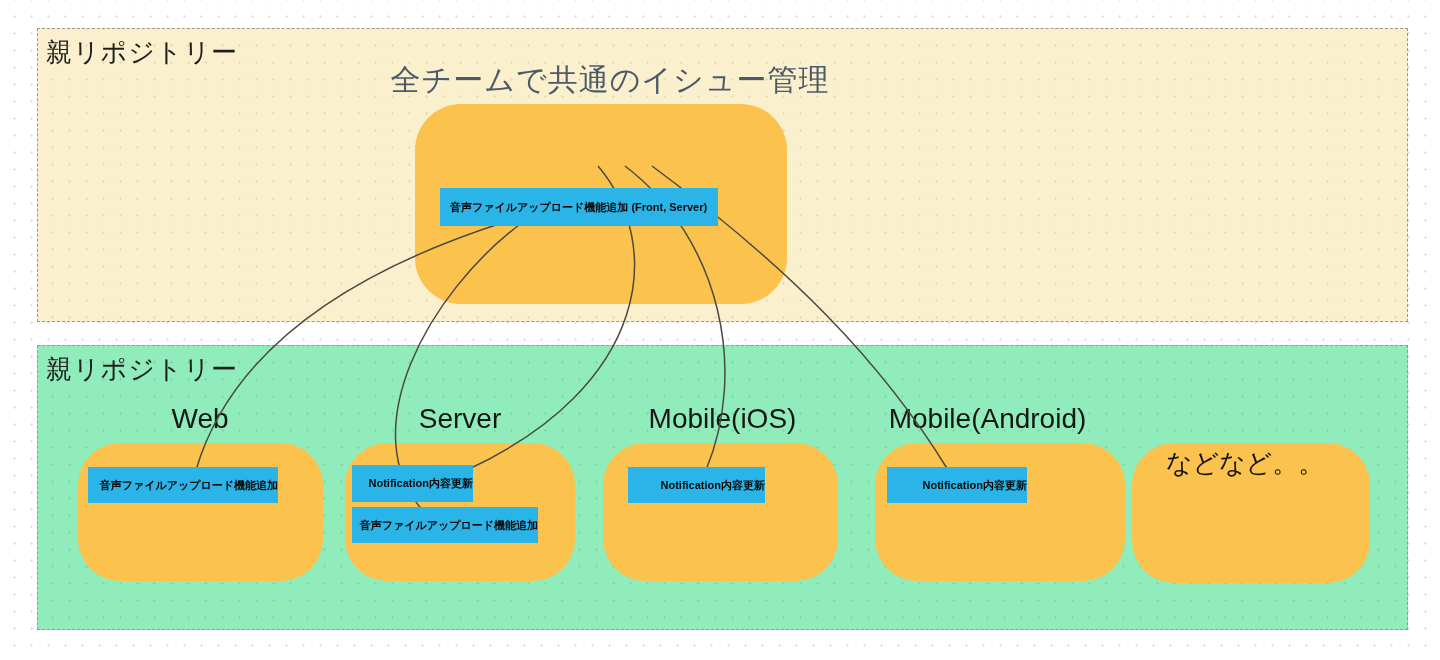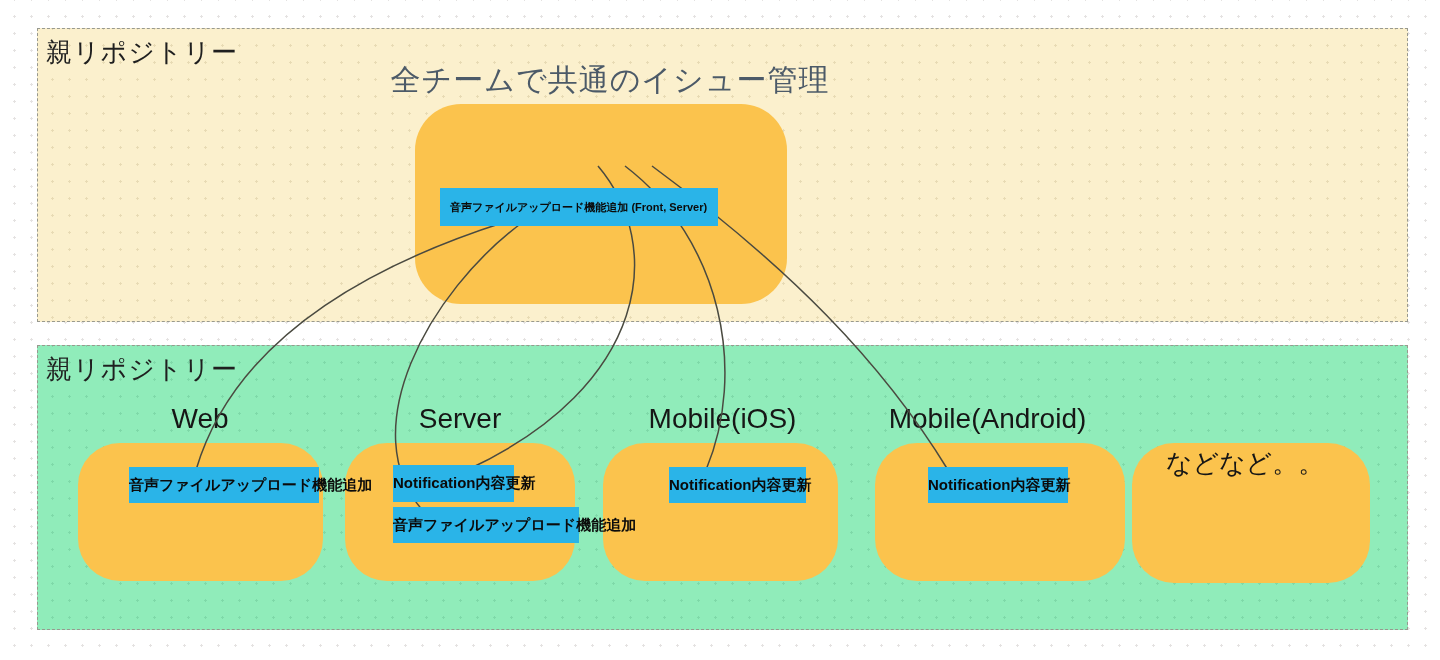--- a/index.html
+++ b/index.html
@@ -42,21 +42,21 @@
   .node.parent-node{left:415px;top:104px;width:372px;height:200px;border-radius:46px;}
   .node.repo-node{border-radius:42px;}
   .connectors{position:absolute;left:0;top:0;z-index:3;pointer-events:none;}
   .connectors path{pointer-events:stroke;}
   .chip{
     position:absolute;z-index:4;background:#2AB4E8;
     display:flex;align-items:center;
     color:#0b0b0b;font-weight:bold;white-space:nowrap;
   }
   .chip.parent-chip{font-size:11px;padding-left:10px;}
-  .chip.child-chip{font-size:15px;justify-content:flex-start;margin-left:41px;}
+  .chip.child-chip{font-size:11px;justify-content:flex-end;}
   .repo-name{
     position:absolute;z-index:2;text-align:center;
     font-size:28px;color:#161616;white-space:nowrap;
   }
   .repo-name.jp{font-size:26px;}
 </style>
 </head>
 <body>
 
 <div class="canvas">

